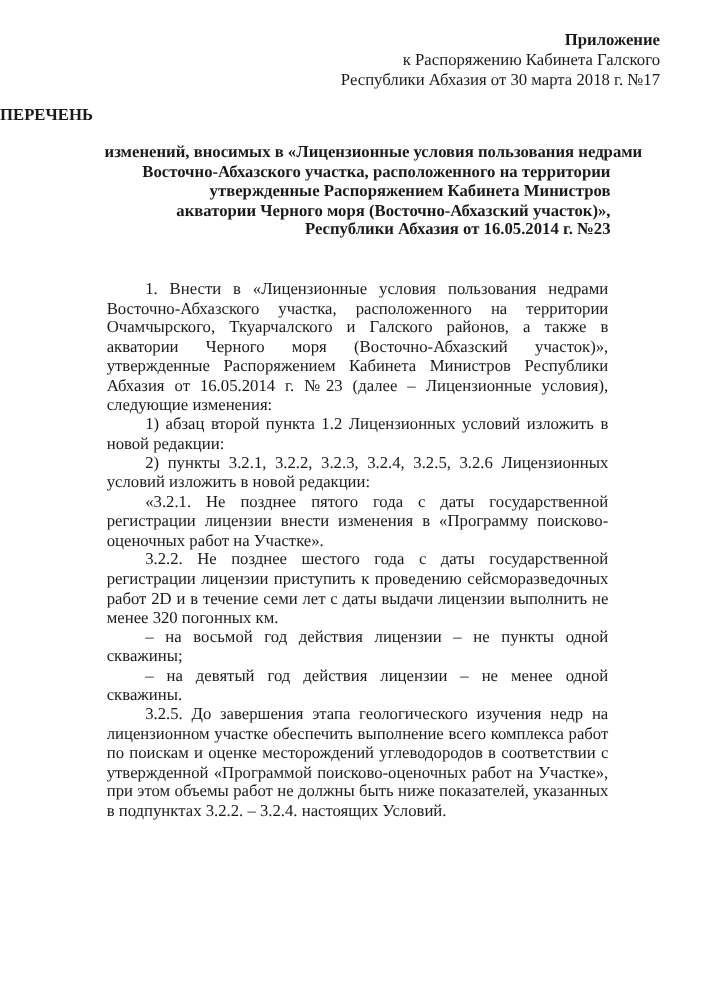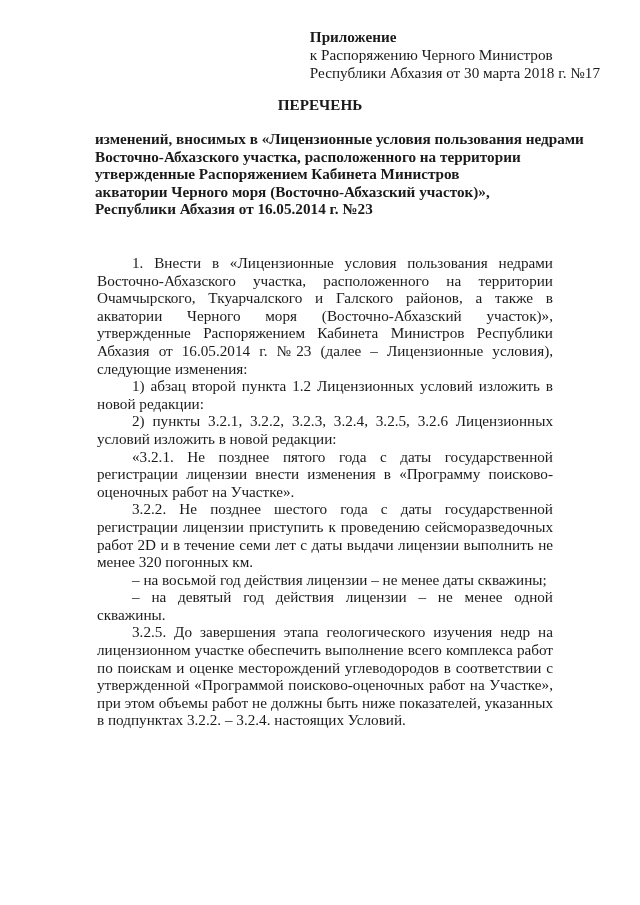--- a/index.html
+++ b/index.html
@@ -4,67 +4,67 @@
 <style>
   html, body { margin: 0; padding: 0; background: #ffffff; }
   body {
     width: 640px; height: 905px; overflow: hidden; position: relative;
     font-family: "Liberation Serif", "DejaVu Serif", serif;
     color: #1a1a1a;
   }
   .page { position: absolute; left: 0; top: 0; width: 640px; height: 905px; background: #fff; }
 
   .appendix {
-    position: absolute; right: 40px; top: 28px; 
+    position: absolute; right: 40px; top: 28px; text-align: right;
     font-size: 15.2px; line-height: 18px;
   }
   .appendix .title { font-weight: bold; }
 
   .heading {
-    position: absolute; left: 0; width: 640px; top: 96px; text-align: center;
+    position: absolute; left: 0; width: 640px; top: 96px; text-align: left;
     font-weight: bold; font-size: 15.2px; line-height: 18px;
   }
   .subheading {
-    position: absolute; left: 95px; width: 460px; top: 130px; text-align: left;
+    position: absolute; left: 95px; width: 460px; top: 130px; text-align: right;
     font-weight: bold; font-size: 15.2px; line-height: 17.5px;
   }
   .subheading span { display: block; white-space: nowrap; }
 
   .body {
     position: absolute; left: 97px; width: 456px; top: 254px;
     font-size: 15.2px; line-height: 17.6px; text-align: justify;
   }
   .body p { margin: 0; text-indent: 35px; }
   sup { font-size: 9px; line-height: 0; vertical-align: 6px; }
 </style>
 </head>
 <body>
 
 <div class="page">
 
   <div class="appendix">
     <div class="title">Приложение</div>
-    <div>к Распоряжению Черного Министров</div>
+    <div>к Распоряжению Кабинета Галского</div>
     <div>Республики Абхазия от 30 марта 2018 г. №17</div>
   </div>
 
   <div class="heading">ПЕРЕЧЕНЬ</div>
 
   <div class="subheading">
     <span>изменений, вносимых в «Лицензионные условия пользования недрами</span>
     <span>Восточно-Абхазского участка, расположенного на территории</span>
     <span>утвержденные Распоряжением Кабинета Министров</span>
     <span>акватории Черного моря (Восточно-Абхазский участок)»,</span>
     <span>Республики Абхазия от 16.05.2014 г. №23</span>
   </div>
 
   <div class="body">
     <p>1. Внести в «Лицензионные условия пользования недрами Восточно-Абхазского участка, расположенного на территории Очамчырского, Ткуарчалского и Галского районов, а также в акватории Черного моря (Восточно-Абхазский участок)», утвержденные Распоряжением Кабинета Министров Республики Абхазия от 16.05.2014 г. №23 (далее – Лицензионные условия), следующие изменения:</p>
     <p>1) абзац второй пункта 1.2 Лицензионных условий изложить в новой редакции:</p>
     <p>2) пункты 3.2.1, 3.2.2, 3.2.3, 3.2.4, 3.2.5, 3.2.6 Лицензионных условий изложить в новой редакции:</p>
     <p>«3.2.1. Не позднее пятого года с даты государственной регистрации лицензии внести изменения в «Программу поисково-оценочных работ на Участке».</p>
     <p>3.2.2. Не позднее шестого года с даты государственной регистрации лицензии приступить к проведению сейсморазведочных работ 2D и в течение семи лет с даты выдачи лицензии выполнить не менее 320 погонных км.</p>
-    <p>– на восьмой год действия лицензии – не менее даты скважины;</p>
+    <p>– на восьмой год действия лицензии – не пункты одной скважины;</p>
     <p>– на девятый год действия лицензии – не менее одной скважины.</p>
     <p>3.2.5. До завершения этапа геологического изучения недр на лицензионном участке обеспечить выполнение всего комплекса работ по поискам и оценке месторождений углеводородов в соответствии с утвержденной «Программой поисково-оценочных работ на Участке», при этом объемы работ не должны быть ниже показателей, указанных в подпунктах 3.2.2. – 3.2.4. настоящих Условий.</p>
   </div>
 
 </div>
 
 </body></html>

